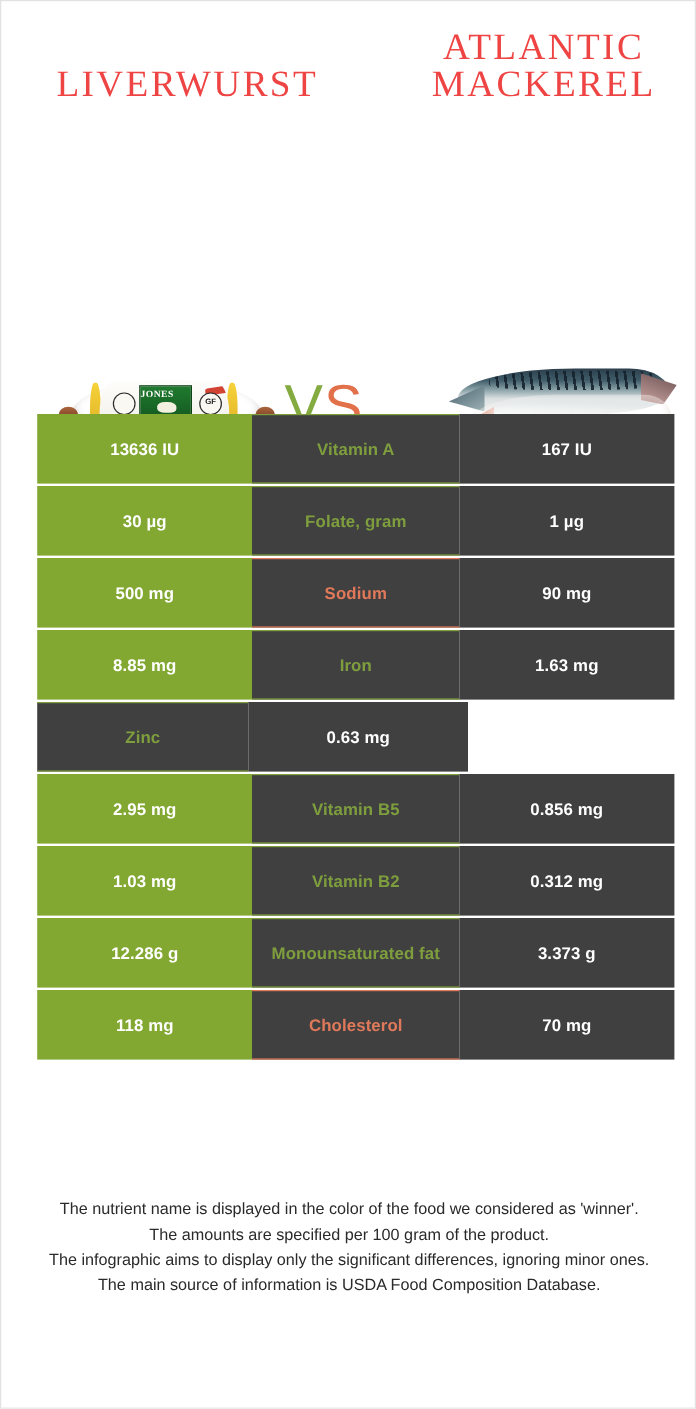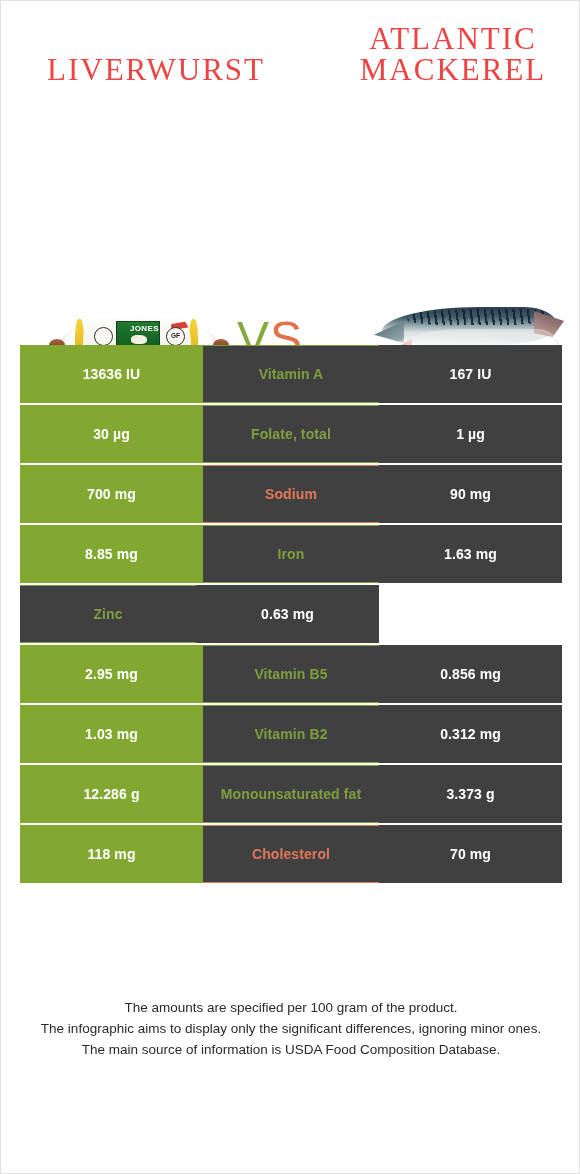--- a/index.html
+++ b/index.html
@@ -75,22 +75,22 @@
     border-radius:12px/26px;
     overflow:hidden;
   }
   .lw .crest{
     position:absolute;left:33px;top:3px;width:44px;height:27px;
     background:linear-gradient(180deg,#1f7a2e 0%,#155c22 100%);
     border:1px solid #0e4418;box-sizing:border-box;
   }
   .lw .crest .jones{
     position:absolute;left:0;right:0;top:2px;
-    text-align:right;color:#fff;font-size:8px;font-weight:700;
-    letter-spacing:.4px;font-family:Liberation Sans, sans-serif;
+    text-align:left;color:#fff;font-size:8px;font-weight:700;
+    letter-spacing:.4px;font-family:Liberation Serif, serif;
   }
   .lw .crest .pig{
     position:absolute;left:14px;top:13px;width:16px;height:9px;
     background:#f3f0e0;border-radius:40% 45% 35% 40%;
   }
   .lw .brand{
     position:absolute;left:0;right:0;top:33px;text-align:center;
     font-family:"Liberation Serif", serif;font-weight:700;
     font-size:11.5px;color:#14110e;letter-spacing:-.2px;
   }
@@ -169,21 +169,21 @@
     border-radius:50%;filter:blur(2px);
   }
   .mk .fillet .tailfin{
     position:absolute;left:-2px;top:10px;width:26px;height:24px;
     background:linear-gradient(150deg,#eabcae,#f3d3c8);
     clip-path:polygon(100% 0,100% 100%,0 58%);
   }
 
   
   .table{position:absolute;left:19px;top:344px;width:542px;}
-  .row{display:flex;height:58px;margin-bottom:2px;}
+  .row{display:flex;height:58px;margin-bottom:2px;margin-left:11px;}
   .cell{
     display:flex;align-items:center;justify-content:center;
     font-size:14px;font-weight:600;letter-spacing:.1px;
     box-sizing:border-box;
   }
   .cell.left{width:183px;background:#82a832;color:#ffffff;}
   .cell.right{width:183px;background:#404040;color:#ffffff;}
   .cell.mid{
     width:176px;background:#404040;
     font-size:14px;font-weight:700;
@@ -256,25 +256,25 @@
   </div>
 
   <div class="table" id="nutrient-table">
       <div class="row">
         <div class="cell left">13636 IU</div>
         <div class="cell mid win-left">Vitamin A</div>
         <div class="cell right">167 IU</div>
       </div>
       <div class="row">
         <div class="cell left">30 µg</div>
-        <div class="cell mid win-left">Folate, total</div>
+        <div class="cell mid win-left">Folate, gram</div>
         <div class="cell right">1 µg</div>
       </div>
       <div class="row">
-        <div class="cell left">700 mg</div>
+        <div class="cell left">500 mg</div>
         <div class="cell mid win-right">Sodium</div>
         <div class="cell right">90 mg</div>
       </div>
       <div class="row">
         <div class="cell left">8.85 mg</div>
         <div class="cell mid win-left">Iron</div>
         <div class="cell right">1.63 mg</div>
       </div>
       <div class="row">
         <div class="cell mid win-left">Zinc</div>
@@ -296,18 +296,19 @@
         <div class="cell right">3.373 g</div>
       </div>
       <div class="row">
         <div class="cell left">118 mg</div>
         <div class="cell mid win-right">Cholesterol</div>
         <div class="cell right">70 mg</div>
       </div>
     </div>
 
   <div class="footer">
+    <div>The nutrient name is displayed in the color of the food we considered as 'winner'.</div>
     <div>The amounts are specified per 100 gram of the product.</div>
     <div>The infographic aims to display only the significant differences, ignoring minor ones.</div>
     <div>The main source of information is USDA Food Composition Database.</div>
   </div>
 
 </div>
 
 </body></html>

